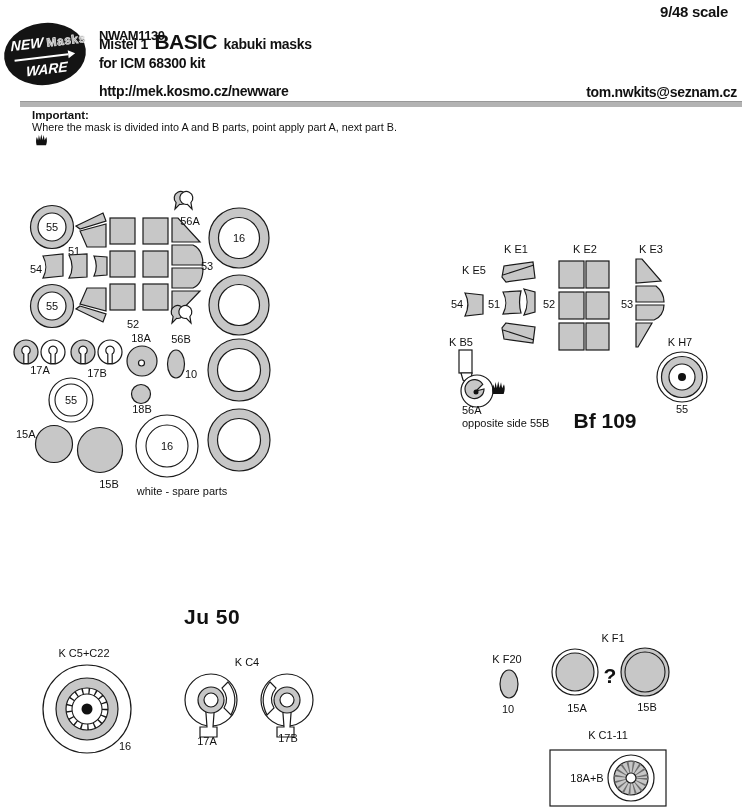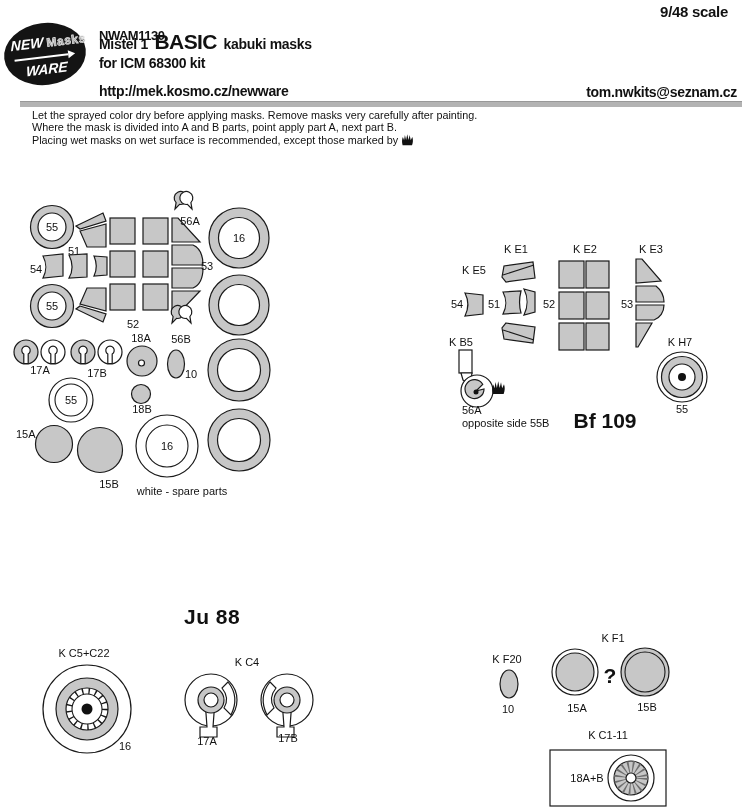--- a/index.html
+++ b/index.html
@@ -66,24 +66,24 @@
     <span>Mistel 1</span>
     <span class="edition">BASIC</span>
     <span>kabuki masks</span>
   </div>
   <div class="abs hdr hdr-kit">for ICM 68300 kit</div>
   <div class="abs hdr hdr-url">http://mek.kosmo.cz/newware</div>
   <div class="abs hdr hdr-email">tom.nwkits@seznam.cz</div>
   <div class="abs divider"></div>
 
   <div class="abs important">
-    <div>Let the sprayed color dry before applying masks. Remove masks very carefully after painting.</div>
+    <div class="head">Important:</div>
     <div>Where the mask is divided into A and B parts, point apply part A, next part B.</div>
     <div>
-      <span>Placing wet masks on wet surface is recommended, except those marked by</span><svg class="hand-inline" width="13" height="12" viewBox="0 0 13 12">
+      <svg class="hand-inline" width="13" height="12" viewBox="0 0 13 12">
           <path fill="#111" d="M1.6,11.2 C0.8,8.6 0.8,5.4 1.9,3.1 L3.1,6.3 L3.9,0.9 L5.1,6.1 L6.3,0.3 L7.5,6.1 L8.7,1.1 L9.7,6.3 L11.3,2.9 C12.3,5.6 12.1,8.7 11,11.2 Z"></path>
         </svg>
     </div>
   </div>
 
   <svg class="abs" style="left:10px; top:195px;" width="292" height="310" viewBox="0 0 292 310">
     <g>
       <circle class="m" cx="42" cy="32" r="21.5"></circle>
         <circle class="w" cx="42" cy="32" r="14"></circle>
       <text class="tc" x="42" y="36">55</text>
@@ -244,21 +244,21 @@
     <text class="tc" x="235" y="111">K H7</text>
     <g>
       <circle class="w" cx="237" cy="142" r="25"></circle>
         <circle class="m" cx="237" cy="142" r="20.5"></circle>
       <circle class="w" cx="237" cy="142" r="13"></circle>
         <circle class="blk" cx="237" cy="142" r="4"></circle>
     </g>
     <text class="tc" x="237" y="178">55</text>
   </svg>
 
-  <div class="abs ju88-title">Ju 88</div>
+  <div class="abs ju88-title">Ju 50</div>
   <svg class="abs" style="left:25px; top:640px;" width="300" height="125" viewBox="0 0 300 125">
     <text class="tc" x="59" y="17">K C5+C22</text>
     <g>
       <circle class="w" cx="62" cy="69" r="44"></circle>
       <circle class="m" cx="62" cy="69" r="31"></circle>
       <circle class="w" cx="62" cy="69" r="21"></circle>
       <circle cx="62" cy="69" r="18" fill="none" stroke="#1a1a1a" stroke-width="6" stroke-dasharray="1.4 5.2"></circle>
       <circle class="nf" cx="62" cy="69" r="15"></circle>
       <circle class="blk" cx="62" cy="69" r="5.5"></circle>
     </g>

